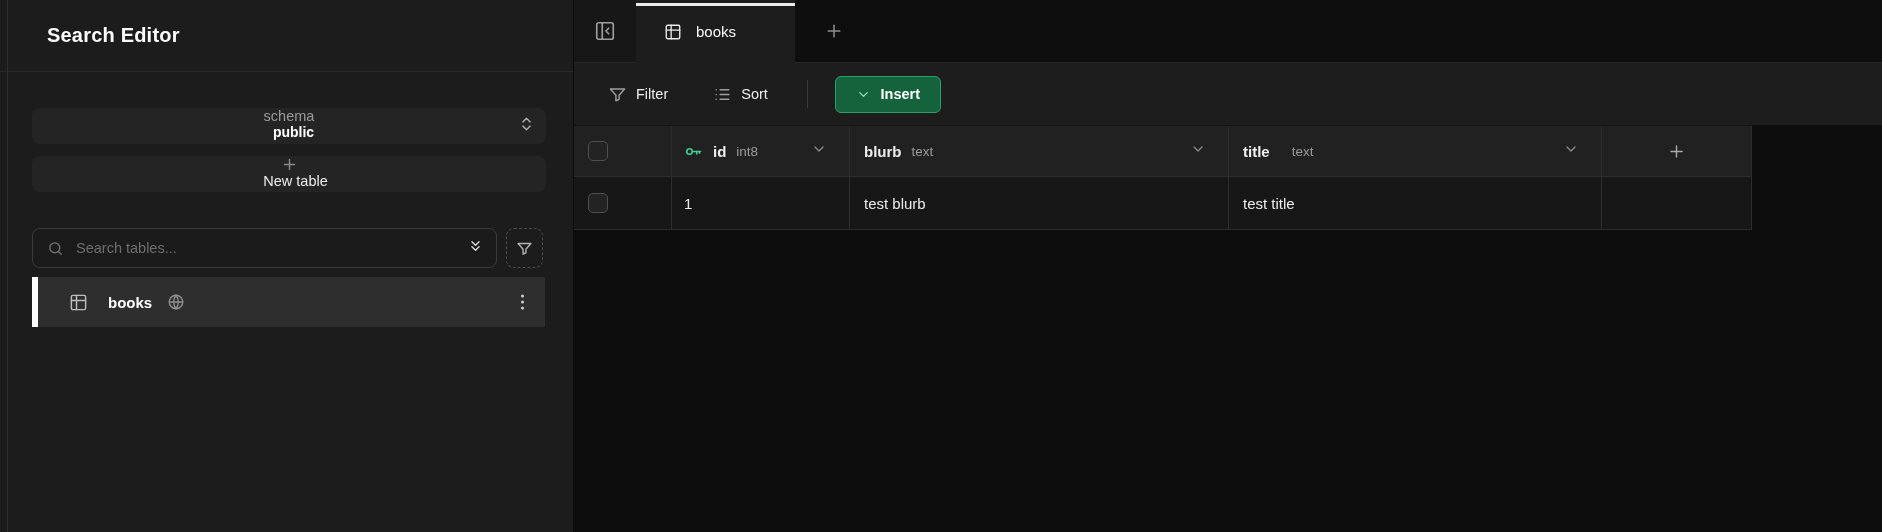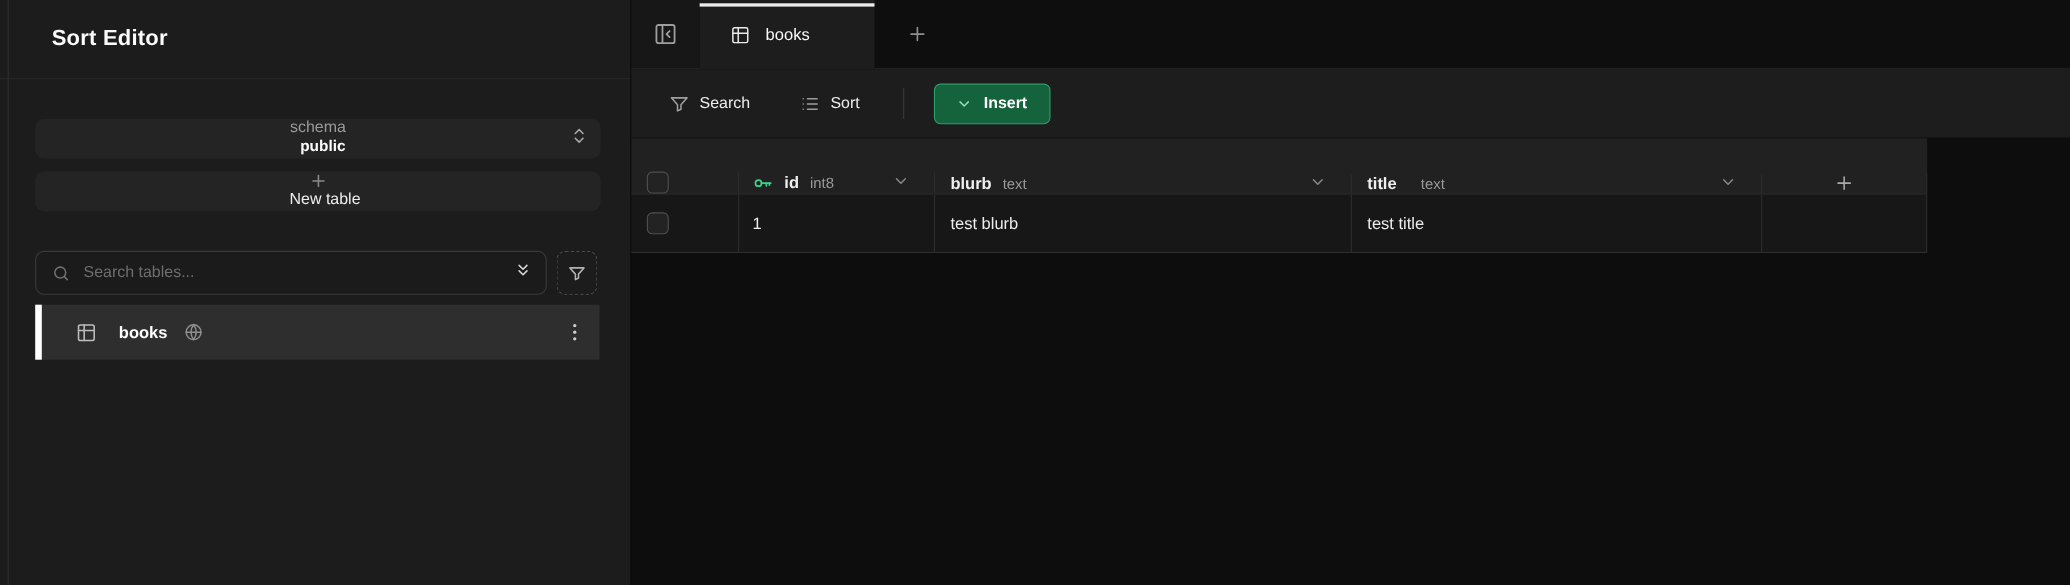--- a/index.html
+++ b/index.html
@@ -60,21 +60,21 @@
   .chip-sort { margin-left:45px; }
   .tb-divider { width:1px; height:28px; background:#3a3a3a; margin-left:39px; }
   .insert-btn { margin-left:27px; width:106px; height:37px; background:#15633c;
              border:1px solid #2f9e68; border-radius:6px; display:flex; align-items:center;
              justify-content:center; gap:10px; cursor:pointer; }
   .insert-label { color:#ffffff; font-size:14.5px; font-weight:700; }
 
   
   .grid { width:1178px; }
   .g-header { display:flex; height:52px; background:#212121; border-top:1px solid #141414;
-             border-bottom:1px solid #2d2d2d;align-items:flex-end; }
+             border-bottom:1px solid #2d2d2d; }
   .g-row { display:flex; height:53px; background:#171717; border-bottom:1px solid #2d2d2d; }
   .gc { position:relative; display:flex; align-items:center; border-right:1px solid #2d2d2d;
              padding:0 14px; }
   .gc-select { width:98px; padding-left:14px; }
   .gc-id { width:178px; padding-left:12px; }
   .gc-blurb { width:379px; }
   .gc-title { width:373px;gap:12px; }
   .gc-plus { width:150px; justify-content:center; border-right:1px solid #2d2d2d; cursor:pointer; }
   .col-name { color:#efefef; font-size:15px; font-weight:700; }
   .col-type { color:#9b9b9b; font-size:13.5px; margin-left:10px; }
@@ -85,21 +85,21 @@
   .cell-text { color:#ececec; font-size:15px; font-weight:400; }
   .empty-fill { flex:1; background:#0d0d0d; }
 </style>
 </head>
 <body>
 
 <div class="app">
 
   <div class="sidebar">
     <div class="sb-header">
-      <div class="sb-title">Sort Editor</div>
+      <div class="sb-title">Search Editor</div>
     </div>
     <div class="sb-body">
 
       <div class="control schema-select">
         <span class="schema-label">schema</span>
         <span class="schema-value">public</span>
         <span class="updown">
           <svg width="17" height="17" viewBox="0 0 24 24" fill="none" stroke="#a8a8a8" stroke-width="2" stroke-linecap="round" stroke-linejoin="round">
               <path d="m7 15 5 5 5-5"></path>
               <path d="m7 9 5-5 5 5"></path>
@@ -200,21 +200,21 @@
       </div>
     </div>
 
     <div class="toolbar">
       <div class="chip chip-filter">
         <span style="display:flex">
           <svg width="19" height="19" viewBox="0 0 24 24" fill="none" stroke="#9e9e9e" stroke-width="1.8" stroke-linecap="round" stroke-linejoin="round">
               <path d="M3 5h18l-7 8v5l-4 2v-7L3 5Z"></path>
             </svg>
         </span>
-        <span class="chip-label">Search</span>
+        <span class="chip-label">Filter</span>
       </div>
       <div class="chip chip-sort">
         <span style="display:flex">
           <svg width="19" height="19" viewBox="0 0 24 24" fill="none" stroke="#9e9e9e" stroke-width="1.8" stroke-linecap="round">
               <path d="M9 6h11"></path>
               <path d="M9 12h11"></path>
               <path d="M9 18h11"></path>
               <path d="M4 6h.01"></path>
               <path d="M4 12h.01"></path>
               <path d="M4 18h.01"></path>

